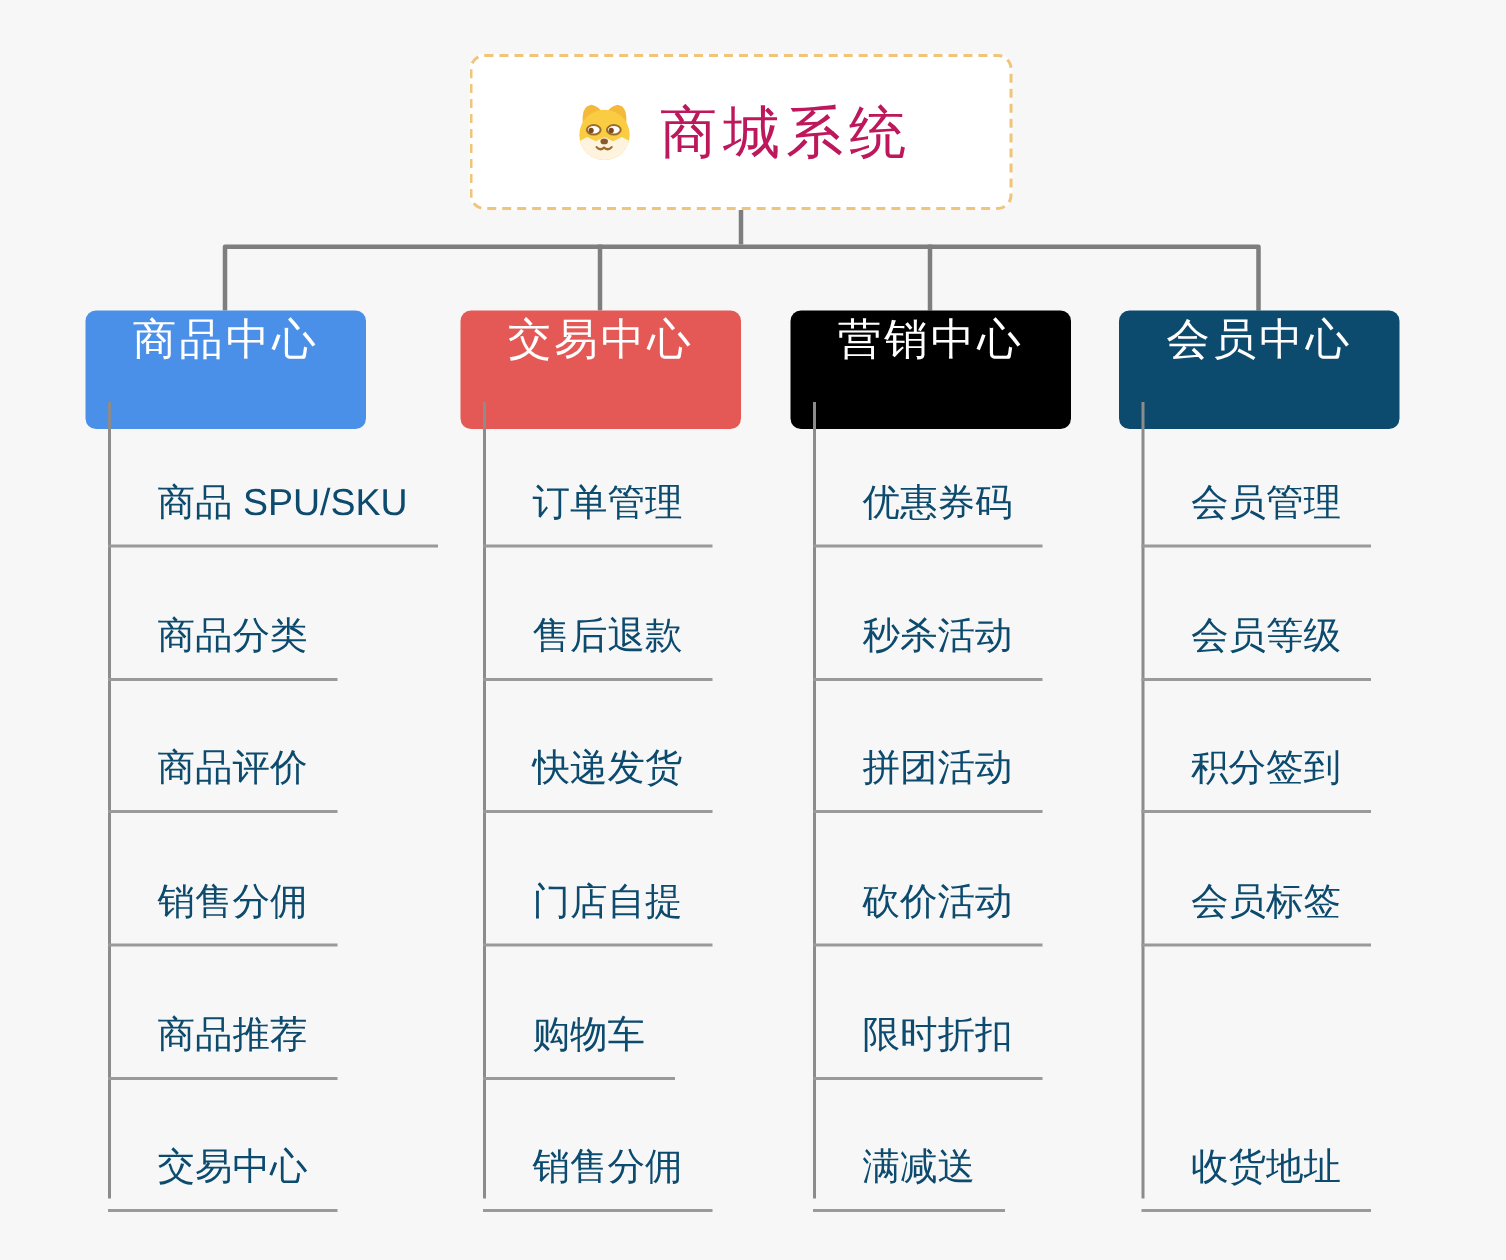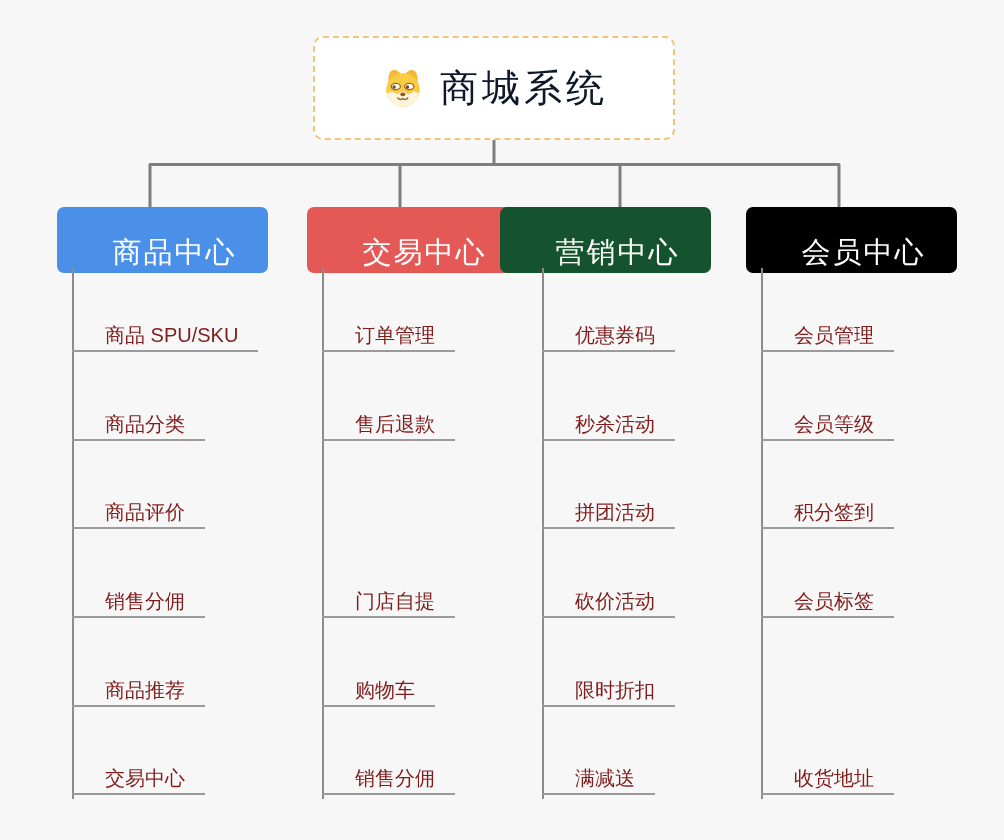--- a/index.html
+++ b/index.html
@@ -17,38 +17,37 @@
     background:#FFFFFF;border:2px dashed #F0C479;border-radius:10px;
     box-sizing:border-box;
     display:flex;align-items:center;justify-content:center;gap:14px;
   }
   .root-title{
     font-size:38px;letter-spacing:4px;color:#F2A63D;white-space:nowrap;
   }
 
   
   .branch-header{
-    position:absolute;top:207px;width:187px;height:66px;border-radius:7px;
-    display:flex;align-items:flex-end;justify-content:center;
+    position:absolute;top:207px;width:187px;height:79px;border-radius:7px;
+    display:flex;align-items:flex-start;justify-content:center;
     background:#888;
-    padding-left:24px;
   }
   .branch-header .hdr-label{
     color:#FFFFFF;font-size:29px;letter-spacing:2px;white-space:nowrap;
   }
 
   
   .branch-col{position:absolute;top:268px;width:240px;height:531px;}
   .vline{
     position:absolute;left:0;top:0;width:2px;height:531px;background:#8C8C8C;
   }
   .child{
     position:absolute;left:0;width:max-content;
-    font-size:20px;line-height:30px;color:#7f1d1d;white-space:nowrap;
-    padding:0 20px 0 33px;
+    font-size:25px;line-height:30px;color:#0c4a6e;white-space:nowrap;
+    padding:0 20px 13px 33px;
     border-bottom:2px solid #9A9A9A;
   }
   .r1{top:52px}.r2{top:141px}.r3{top:229px}.r4{top:318px}.r5{top:407px}.r6{top:495px}
 </style>
 </head>
 <body>
 
 <div class="canvas">
 
   <svg class="connectors" width="1004" height="840">
@@ -69,50 +68,51 @@
           <circle cx="24" cy="26" r="17.5"></circle>
         </clipPath>
       <path clip-path="url(#headClip)" fill="#FDF3DE" d="M5 31 L12 27.5 L18 30.5 L24 27.5 L30 30.5 L36 27.5 L43 31 L43 46 L5 46 Z"></path>
       <ellipse cx="16.5" cy="22.5" rx="4.8" ry="3.3" fill="#FFFFFF" stroke="#9C6B28" stroke-width="1.4"></ellipse>
       <ellipse cx="30.5" cy="22.5" rx="4.8" ry="3.3" fill="#FFFFFF" stroke="#9C6B28" stroke-width="1.4"></ellipse>
       <circle cx="14.7" cy="22.9" r="1.8" fill="#7C4A17"></circle>
       <circle cx="28.7" cy="22.9" r="1.8" fill="#7C4A17"></circle>
       <ellipse cx="23.8" cy="30.6" rx="2.6" ry="2" fill="#8A5A28"></ellipse>
       <path d="M18.5 34.5 Q21 37.3 23.7 34.9 Q26.5 37.3 29 34.5" fill="none" stroke="#9C6B28" stroke-width="1.5" stroke-linecap="round"></path>
     </svg>
-    <span class="root-title" style="color: #0f172a;">商城系统</span>
+    <span class="root-title" style="color: #be185d;">商城系统</span>
   </div>
 
   <div class="branch-header" style="left: 57px; background-color: rgb(75, 144, 232);">
     <span class="hdr-label">商品中心</span>
   </div>
   <div class="branch-header" style="left: 307px; background-color: rgb(228, 89, 85);">
     <span class="hdr-label">交易中心</span>
   </div>
-  <div class="branch-header" style="left: 500px; background-color: #14532d; font-family: Liberation Mono, monospace;">
+  <div class="branch-header" style="left: 527px; background-color: #000000; font-family: Liberation Mono, monospace;">
     <span class="hdr-label">营销中心</span>
   </div>
-  <div class="branch-header" style="left: 746px; background-color: #000000;">
+  <div class="branch-header" style="left: 746px; background-color: #0c4a6e;">
     <span class="hdr-label">会员中心</span>
   </div>
 
   <div class="branch-col" style="left:72px">
     <div class="vline"></div>
     <div class="child r1">商品 SPU/SKU</div>
     <div class="child r2">商品分类</div>
     <div class="child r3">商品评价</div>
     <div class="child r4">销售分佣</div>
     <div class="child r5">商品推荐</div>
     <div class="child r6">交易中心</div>
   </div>
 
   <div class="branch-col" style="left:322px">
     <div class="vline"></div>
     <div class="child r1">订单管理</div>
     <div class="child r2">售后退款</div>
+    <div class="child r3">快递发货</div>
     <div class="child r4">门店自提</div>
     <div class="child r6">销售分佣</div>
     <div class="child r5">购物车</div>
   </div>
 
   <div class="branch-col" style="left:542px">
     <div class="vline"></div>
     <div class="child r1">优惠券码</div>
     <div class="child r2">秒杀活动</div>
     <div class="child r3">拼团活动</div>

